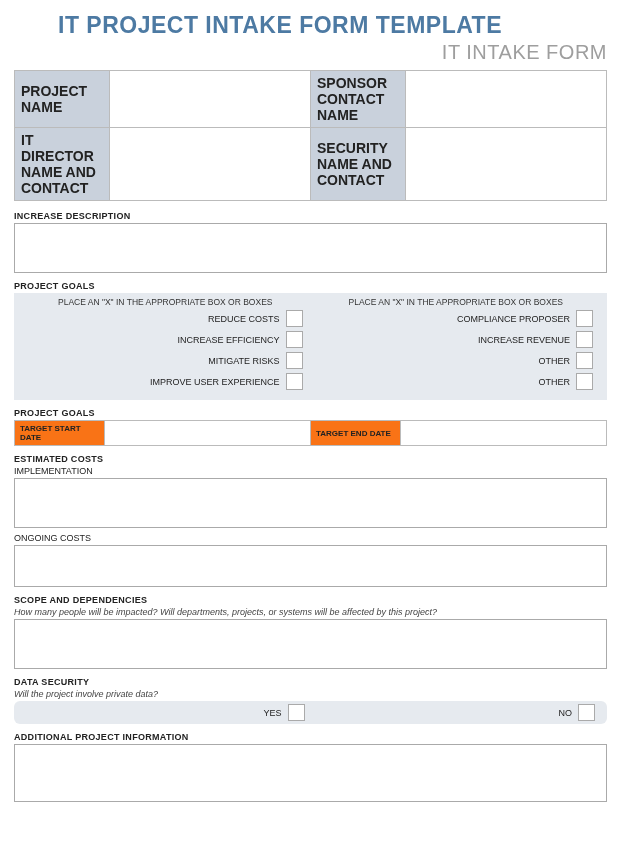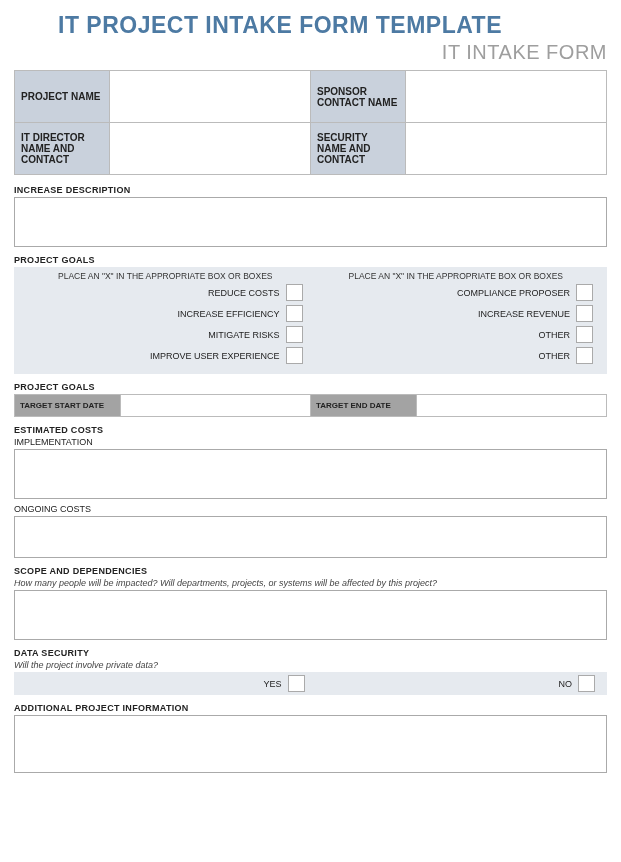--- a/index.html
+++ b/index.html
@@ -31,21 +31,21 @@
     margin-bottom: 10px;
   }
   .header-table td {
     border: 1px solid #bbb;
     height: 52px;
     vertical-align: middle;
     padding: 4px 6px;
   }
   .header-table .lbl {
     background: #c9d1dc;
-    font-size: 10px;
+    font-size: 14px;
     font-weight: bold;
     width: 90px;
   }
   .header-table .val {
     background: #fff;
     width: 190px;
   }
   .section-heading {
     font-size: 9px;
     font-weight: bold;
@@ -88,43 +88,44 @@
     width: 100%;
     border-collapse: collapse;
   }
   .dates-table td {
     border: 1px solid #bbb;
     height: 22px;
     vertical-align: middle;
     padding: 3px 5px;
   }
   .dates-table .lbl {
-    background: #a3a3a3;
+    background: #f97316;
     font-size: 8px;
     font-weight: bold;
-    width: 106px;
+    width: 90px;
   }
   .dates-table .val { background:#fff;}
   .sublabel {
     font-size: 9px;
     margin-top: 2px;
     margin-bottom: 2px;
   }
   .hint {
     font-size: 9px;
     font-style: italic;
     color: #444;
     margin-bottom: 2px;
   }
   .yesno-row {
     width:100%;
     background:#e6eaef;
     display:flex;
     align-items:center;
     padding: 3px 6px;
+    border-radius: 6px;
   }
   .yesno-row .seg { flex:1; display:flex; align-items:center; justify-content:flex-end;}
   .yesno-row .yl { font-size:9px; margin-right:6px;}
   .yesno-row .chk { width:17px; height:17px; border:1px solid #aaa; background:#fff; margin-right:6px;}
   .tall { min-height: 58px; }
   .med { min-height: 50px; }
 </style>
 </head>
 <body>
 

